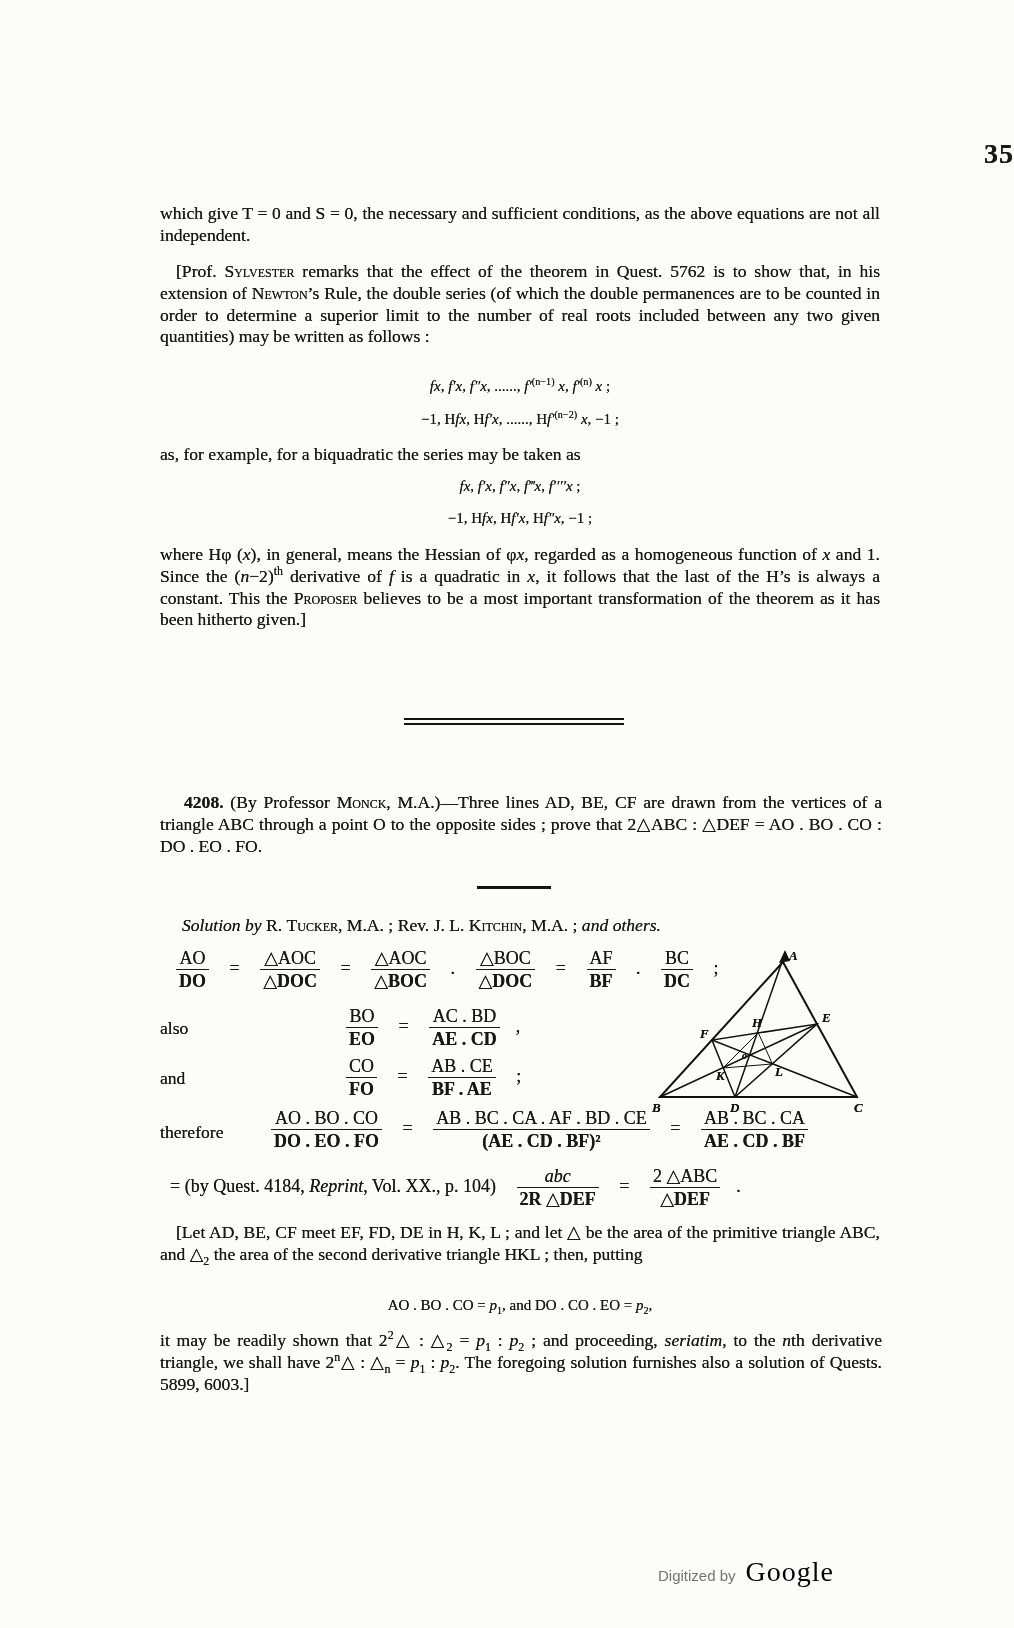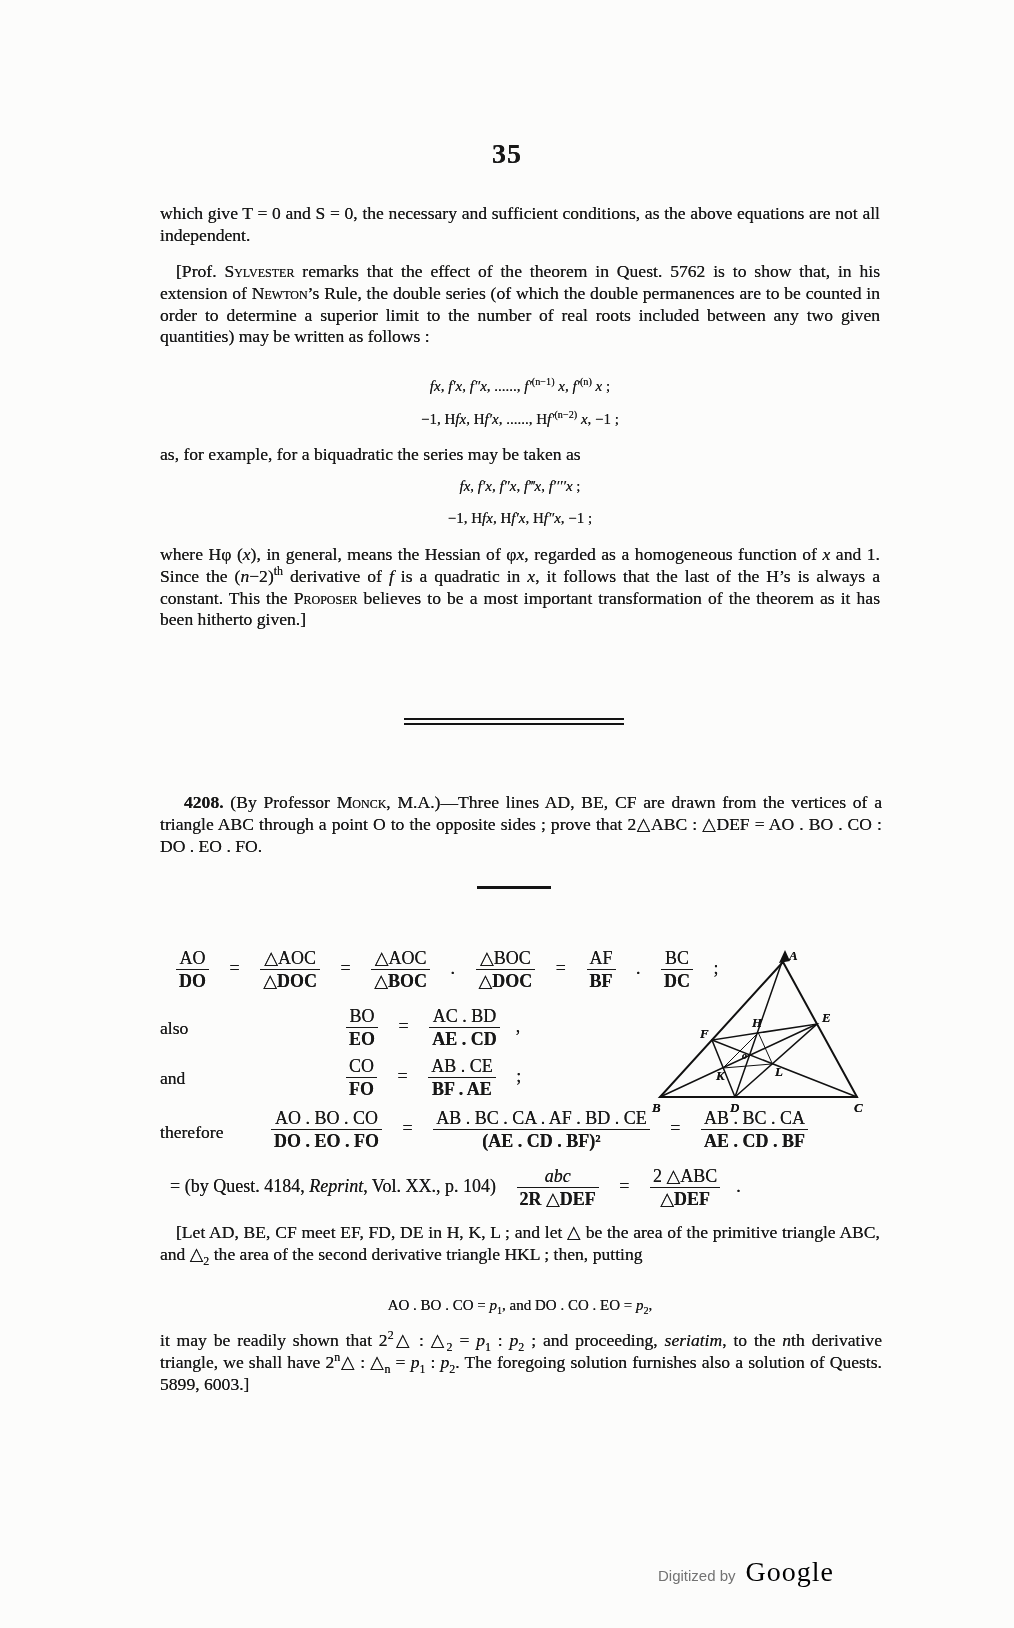--- a/index.html
+++ b/index.html
@@ -6,21 +6,21 @@
   .page{
     position:relative;width:1014px;height:1628px;margin:0 auto;
     background:#fcfcfb;color:#171717;
     font-family:"Liberation Serif","DejaVu Serif",serif;
     overflow:hidden;
     text-shadow:0 0 .45px rgba(20,20,20,.85);
   }
   .abs{position:absolute;}
   .para{font-size:17.6px;line-height:21.8px;text-align:justify;}
   .centerline{font-size:15px;text-align:center;}
-  .pgnum{font-size:28px;font-weight:bold;text-align:center;letter-spacing:1px;}
+  .pgnum{font-size:28px;font-weight:bold;text-align:right;letter-spacing:1px;}
   .it{font-style:italic;}
   .bd{font-weight:bold;}
   .sc{font-variant:small-caps;}
   sup{font-size:.68em;line-height:0;}
   sub{font-size:.68em;line-height:0;}
   .eqline{font-size:18px;white-space:nowrap;}
   .frac{display:inline-block;vertical-align:middle;text-align:center;line-height:1.12;margin:0 16px;}
   .frac .num{display:block;border-bottom:1.5px solid #171717;padding:0 3px 1px;}
   .frac .den{display:block;padding:1px 3px 0;font-weight:bold;}
   .rule-double{height:3px;border-top:2px solid #131313;border-bottom:2px solid #131313;}
@@ -54,20 +54,21 @@
   <div class="abs centerline" style="top:510px;left:160px;width:720px;"><span>−1,  H</span><span class="it">fx</span><span>,  H</span><span class="it">f′x</span><span>,  H</span><span class="it">f″x</span><span>,  −1 ;</span></div>
 
   <div class="abs para" style="top:544px;left:160px;width:720px;"><span>where Hφ (</span><span class="it">x</span><span>), in general, means the Hessian of φ</span><span class="it">x</span><span>, regarded as a homogeneous function of </span><span class="it">x</span><span> and 1.  Since the (</span><span class="it">n</span><span>−2)</span><sup>th</sup><span> derivative of </span><span class="it">f</span><span> is a quadratic in </span><span class="it">x</span><span>, it follows that the last of the H’s is always a constant. This the </span><span class="sc">Proposer</span><span> believes to be a most important transformation of the theorem as it has been hitherto given.]</span></div>
 
   <div class="abs rule-double" style="top:718px;left:404px;width:220px;"></div>
 
   <div class="abs para" style="top:792px;left:160px;width:722px;text-indent:24px;"><span class="bd">4208.</span><span>  (By Professor </span><span class="sc">Monck</span><span>, M.A.)—Three lines AD, BE, CF are drawn from the vertices of a triangle ABC through a point O to the opposite sides ;  prove that 2△ABC : △DEF = AO . BO . CO : DO . EO . FO.</span></div>
 
   <div class="abs rule-short" style="top:886px;left:477px;width:74px;"></div>
 
+  <div class="abs para" style="top:915px;left:160px;width:720px;text-indent:22px;"><span class="it">Solution by</span><span> R. </span><span class="sc">Tucker</span><span>, M.A. ;  Rev. J. L. </span><span class="sc">Kitchin</span><span>, M.A. ;  </span><span class="it">and others.</span></div>
 
   <div class="abs eqline" style="top:948px;left:160px;"><span class="frac"><span class="num">AO</span><span class="den">DO</span></span><span> = </span><span class="frac"><span class="num">△AOC</span><span class="den">△DOC</span></span><span> = </span><span class="frac"><span class="num">△AOC</span><span class="den">△BOC</span></span><span> . </span><span class="frac"><span class="num">△BOC</span><span class="den">△DOC</span></span><span> = </span><span class="frac"><span class="num">AF</span><span class="den">BF</span></span><span> . </span><span class="frac"><span class="num">BC</span><span class="den">DC</span></span><span> ;</span></div>
 
   <div class="abs eqlabel" style="top:1018px;left:160px;">also</div>
   <div class="abs eqline" style="top:1006px;left:330px;"><span class="frac"><span class="num">BO</span><span class="den">EO</span></span><span> = </span><span class="frac"><span class="num">AC . BD</span><span class="den">AE . CD</span></span><span>,</span></div>
 
   <div class="abs eqlabel" style="top:1068px;left:160px;">and</div>
   <div class="abs eqline" style="top:1056px;left:330px;"><span class="frac"><span class="num">CO</span><span class="den">FO</span></span><span> = </span><span class="frac"><span class="num">AB . CE</span><span class="den">BF . AE</span></span><span> ;</span></div>
 
   <div class="abs eqlabel" style="top:1122px;left:160px;">therefore</div>

